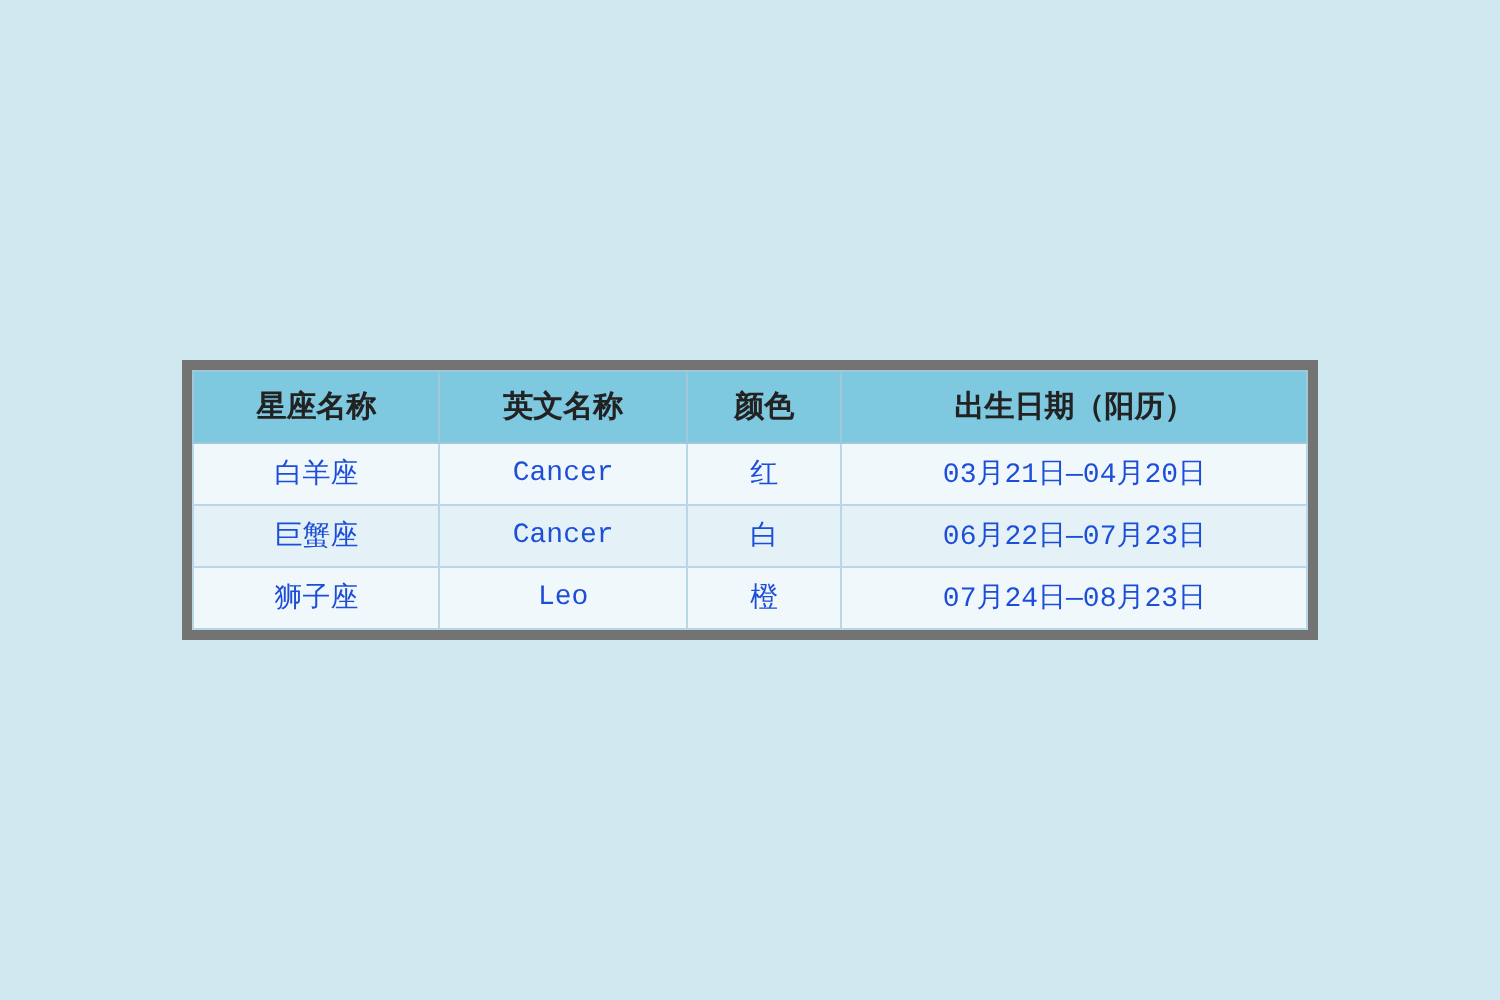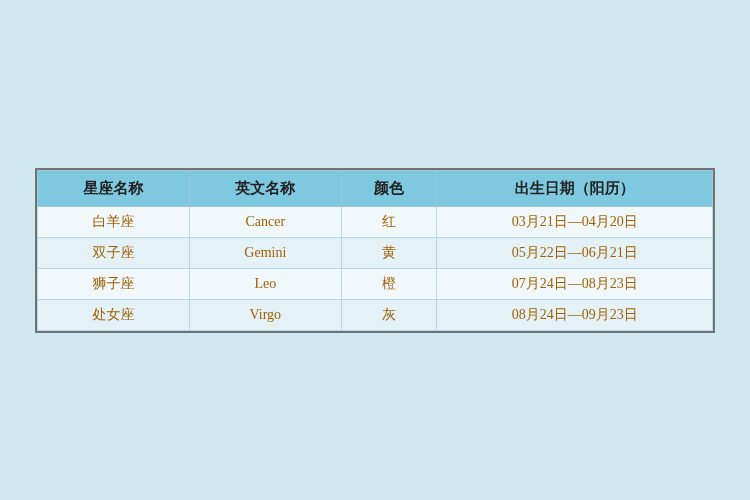--- a/index.html
+++ b/index.html
@@ -13,22 +13,23 @@
       height: 500px;
       background-color: #d0e8f0;
       display: flex;
       align-items: center;
       justify-content: center;
       font-family: "SimSun", "宋体", serif;
     }
 
     .table-container {
       background-color: #e8f4f8;
-      border: 2px solid #737373;
-      width: 680px;
+      border: 5px solid #737373;
+      width: 568px;
+      font-family: Liberation Mono, monospace;
     }
 
     table {
       width: 100%;
       border-collapse: collapse;
     }
 
     thead tr {
       background-color: #7ec8e0;
     }
@@ -47,21 +48,21 @@
     }
 
     tbody tr:nth-child(even) {
       background-color: #e4f2f8;
     }
 
     tbody td {
       padding: 6px 10px;
       border: 1px solid #b8d8e8;
       font-size: 14px;
-      color: #a16207;
+      color: #1d4ed8;
       text-align: center;
     }
   </style>
 </head>
 <body>
 
 <div class="table-container">
   <table>
     <thead>
       <tr>
@@ -74,32 +75,26 @@
     </thead>
     <tbody>
 
     <tr>
           <td>白羊座</td>
           <td>Cancer</td>
           <td>红</td>
           <td>03月21日—04月20日</td>
         </tr>
         <tr>
-          <td>双子座</td>
-          <td>Gemini</td>
-          <td>黄</td>
-          <td>05月22日—06月21日</td>
+          <td>巨蟹座</td>
+          <td>Cancer</td>
+          <td>白</td>
+          <td>06月22日—07月23日</td>
         </tr>
         <tr>
           <td>狮子座</td>
           <td>Leo</td>
           <td>橙</td>
           <td>07月24日—08月23日</td>
         </tr>
-        <tr>
-          <td>处女座</td>
-          <td>Virgo</td>
-          <td>灰</td>
-          <td>08月24日—09月23日</td>
-        </tr>
       </tbody>
   </table>
 </div>
 
 </body></html>

